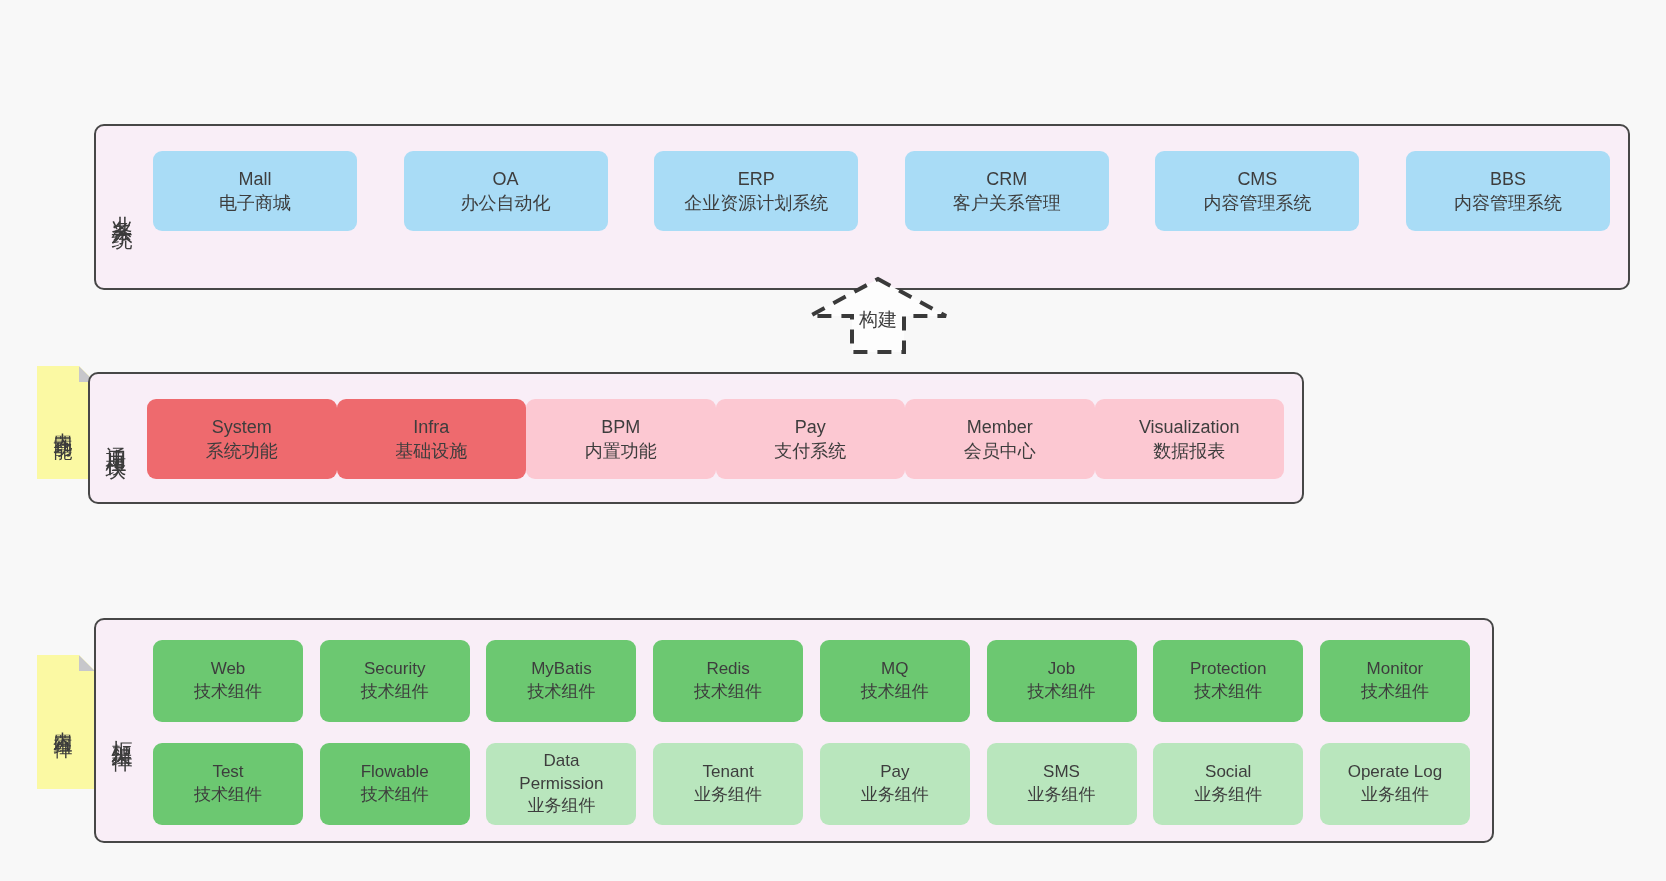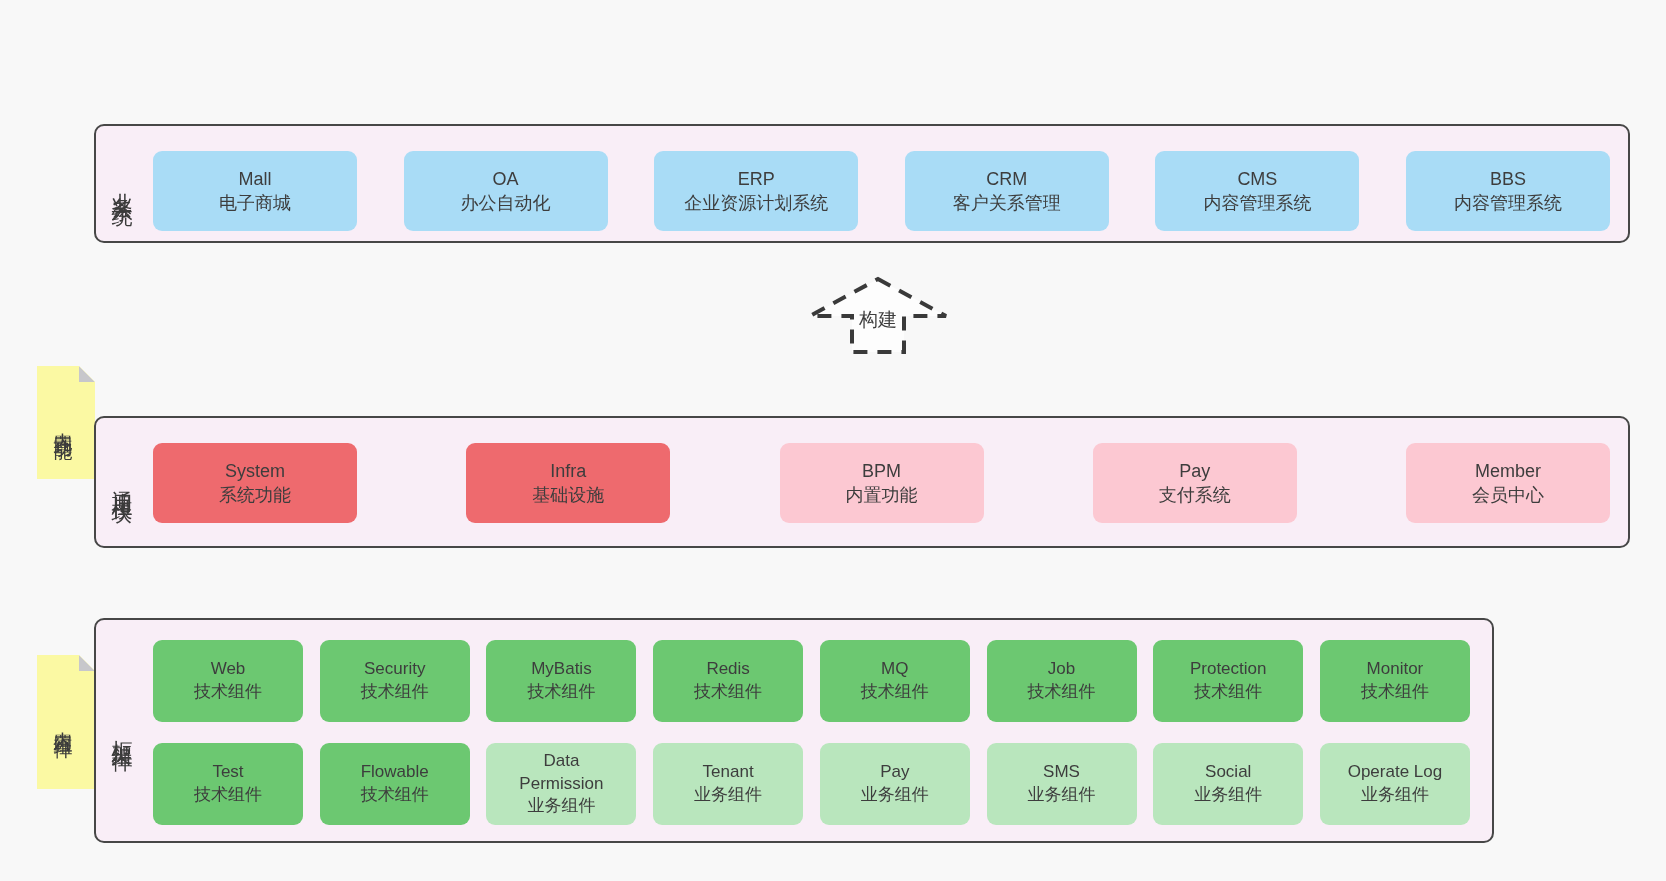--- a/index.html
+++ b/index.html
@@ -14,22 +14,22 @@
     overflow:hidden;
   }
   
   .layer{
     position:absolute;
     background:#f9eef7;
     border:2px solid #474747;
     border-radius:10px;
     box-sizing:border-box;
   }
-  #layer-business{left:94px;top:124px;width:1536px;height:119px;}
-  #layer-modules {left:94px;top:372px;width:1536px;height:132px;margin-top:44px;}
+  #layer-business{left:94px;top:124px;width:1536px;height:166px;}
+  #layer-modules {left:88px;top:372px;width:1216px;height:132px;}
   #layer-components{left:94px;top:618px;width:1400px;height:225px;}
 
   .layer-label{
     position:absolute;left:8px;top:0;bottom:0;width:36px;
     display:flex;align-items:center;justify-content:center;
     writing-mode:vertical-rl;text-orientation:upright;
     font-size:21px;color:#3b3b3b;letter-spacing:4px;
     white-space:nowrap;
   }
   
@@ -160,20 +160,24 @@
         <span class="desc">内置功能</span>
       </div>
       <div class="box pink">
         <span class="name">Pay</span>
         <span class="desc">支付系统</span>
       </div>
       <div class="box pink">
         <span class="name">Member</span>
         <span class="desc">会员中心</span>
       </div>
+      <div class="box pink">
+        <span class="name">Visualization</span>
+        <span class="desc">数据报表</span>
+      </div>
     </div>
   </div>
 
 
   <div class="layer" id="layer-components">
     <div class="layer-label">框架组件</div>
     <div class="rows">
       <div class="box-row">
         <div class="box gdark">
           <span class="name">Web</span>

